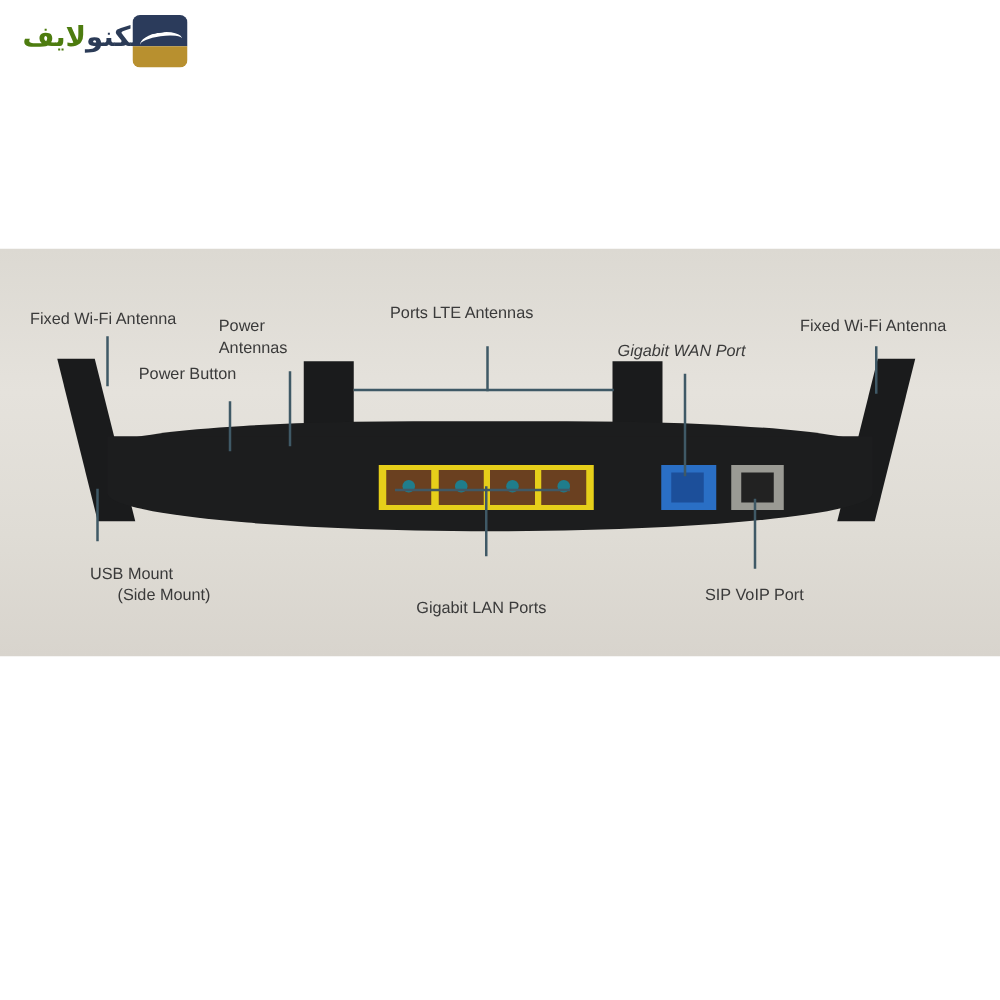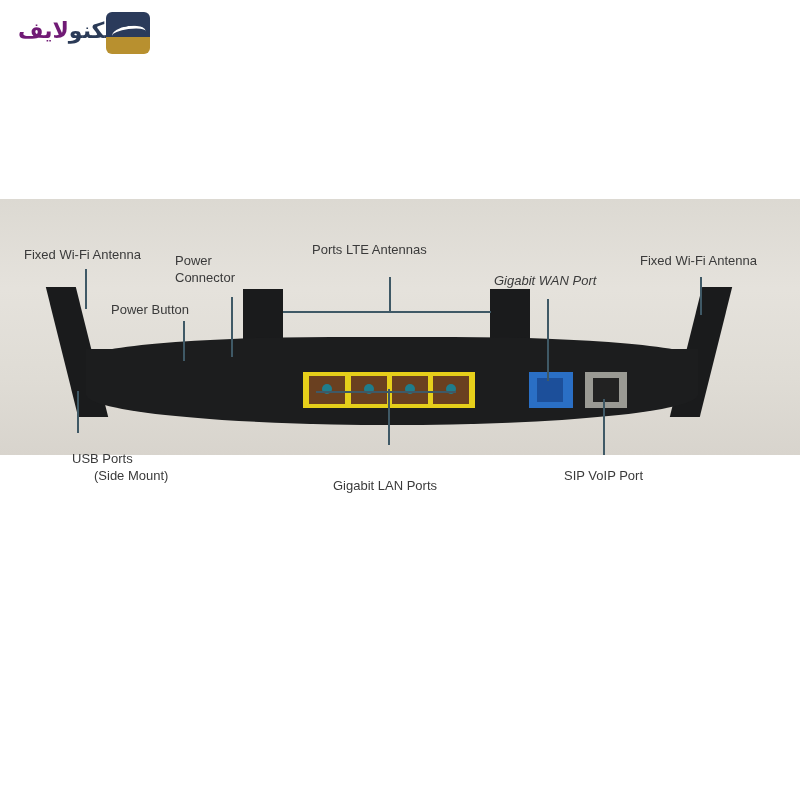--- a/index.html
+++ b/index.html
@@ -1,25 +1,25 @@
 <!DOCTYPE html>
 <html><head>
 <meta charset="utf-8">
 <style>
   html,body{margin:0;padding:0;}
   body{width:800px;height:800px;background:#ffffff;position:relative;overflow:hidden;font-family:"DejaVu Sans",sans-serif;}
   .logo{position:absolute;left:18px;top:10px;width:132px;height:46px;}
   .logo-text{position:absolute;left:0;top:8px;font-size:22px;font-weight:bold;color:#2b3b57;direction:rtl;unicode-bidi:bidi-override;font-family:"DejaVu Sans",sans-serif;}
-  .logo-text .gold{color:#701a75;}
+  .logo-text .gold{color:#4d7c0f;}
   .logo-badge{position:absolute;left:88px;top:2px;width:44px;height:42px;border-radius:6px;overflow:hidden;}
   .logo-badge .top{position:absolute;left:0;top:0;width:100%;height:60%;background:#2b3b5b;}
   .logo-badge .bot{position:absolute;left:0;bottom:0;width:100%;height:40%;background:#b8902f;}
   .logo-badge .swoosh{position:absolute;left:6px;top:14px;width:34px;height:12px;border-top:3px solid #fff;border-radius:50% 50% 0 0;transform:rotate(-8deg);}
 
-  .photo{position:absolute;left:0;top:199px;width:800px;height:256px;
+  .photo{position:absolute;left:0;top:199px;width:800px;height:326px;
     background:linear-gradient(180deg,#dcd9d2 0%,#e5e2dc 35%,#dfdcd5 70%,#d8d4cd 100%);}
   .label{position:absolute;font-family:"Liberation Sans",sans-serif;font-size:13px;color:#3a3a3a;line-height:17px;white-space:nowrap;}
   .line{position:absolute;background:#3f5966;}
 
   .body{position:absolute;left:86px;top:150px;width:612px;height:76px;background:#1c1d1e;
     border-radius:0 0 50% 50% / 0 0 40% 40%;}
   .body-top{position:absolute;left:86px;top:138px;width:612px;height:22px;background:#1c1d1e;border-radius:40% 40% 0 0/100% 100% 0 0;}
   .antenna{position:absolute;background:#1a1b1c;}
 
   .lan-block{position:absolute;left:303px;top:173px;width:172px;height:36px;background:#e6cf1a;}
@@ -82,22 +82,22 @@
   <div class="line" style="left:283px;top:112px;width:208px;height:2px;"></div>
   <div class="line" style="left:547px;top:100px;width:2px;height:82px;"></div>
   <div class="line" style="left:700px;top:78px;width:2px;height:38px;"></div>
   <div class="line" style="left:77px;top:192px;width:2px;height:42px;"></div>
   <div class="line" style="left:388px;top:190px;width:2px;height:56px;"></div>
   <div class="line" style="left:316px;top:192px;width:140px;height:2px;"></div>
   <div class="line" style="left:603px;top:200px;width:2px;height:56px;"></div>
 
   <div class="label" style="left:24px;top:47px;">Fixed Wi-Fi Antenna</div>
   <div class="label" style="left:175px;top:53px;text-align:right;">Power</div>
-  <div class="label" style="left:175px;top:70px;">Connector</div>
-  <div class="label" style="left:111px;top:102px;">Power Button</div>
+  <div class="label" style="left:175px;top:70px;">Antennas</div>
+  <div class="label" style="left:111px;top:91px;">Power Button</div>
   <div class="label" style="left:312px;top:42px;">Ports LTE Antennas</div>
   <div class="label" style="left:494px;top:73px;font-style:italic;">Gigabit WAN Port</div>
   <div class="label" style="left:640px;top:53px;">Fixed Wi-Fi Antenna</div>
-  <div class="label" style="left:72px;top:251px;">USB Ports</div>
+  <div class="label" style="left:72px;top:251px;">USB Mount</div>
   <div class="label" style="left:72px;top:268px;margin-left:22px;">(Side Mount)</div>
   <div class="label" style="left:333px;top:266px;margin-top:12px;">Gigabit LAN Ports</div>
   <div class="label" style="left:564px;top:268px;">SIP VoIP Port</div>
 </div>
 
 </body></html>

